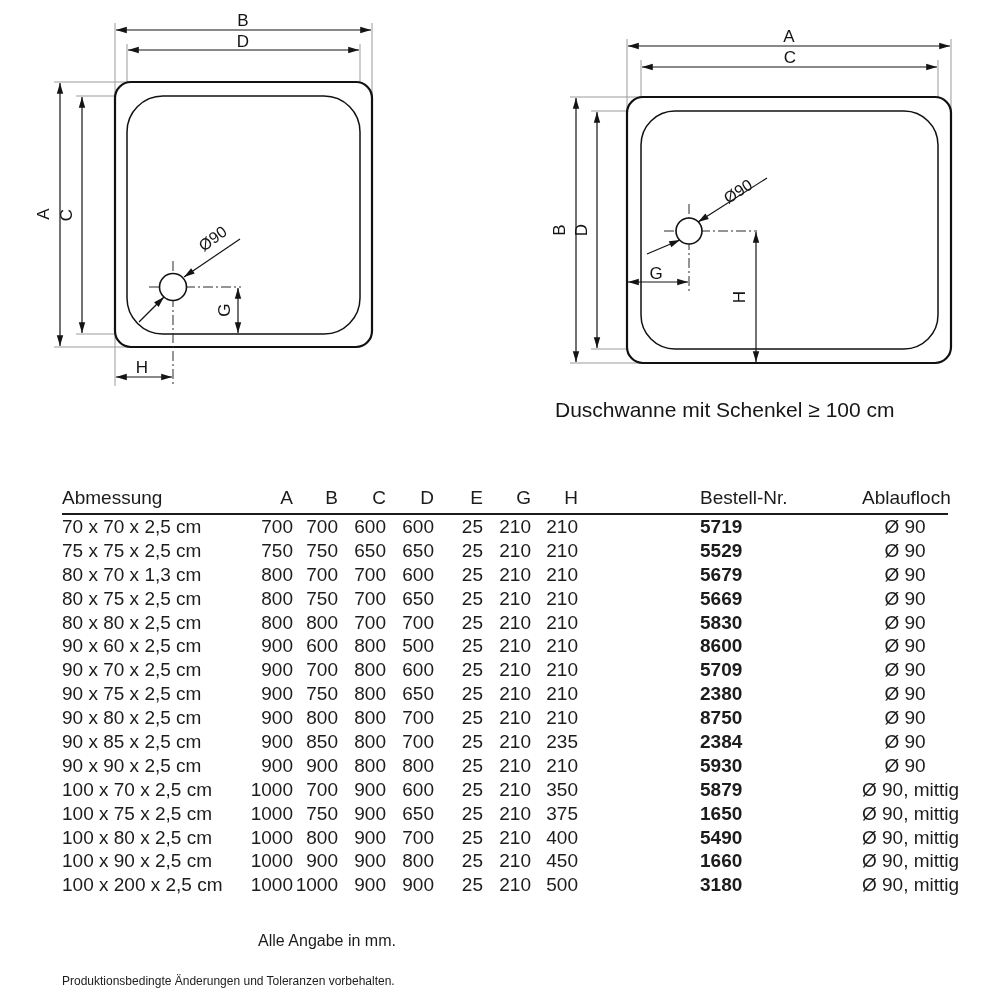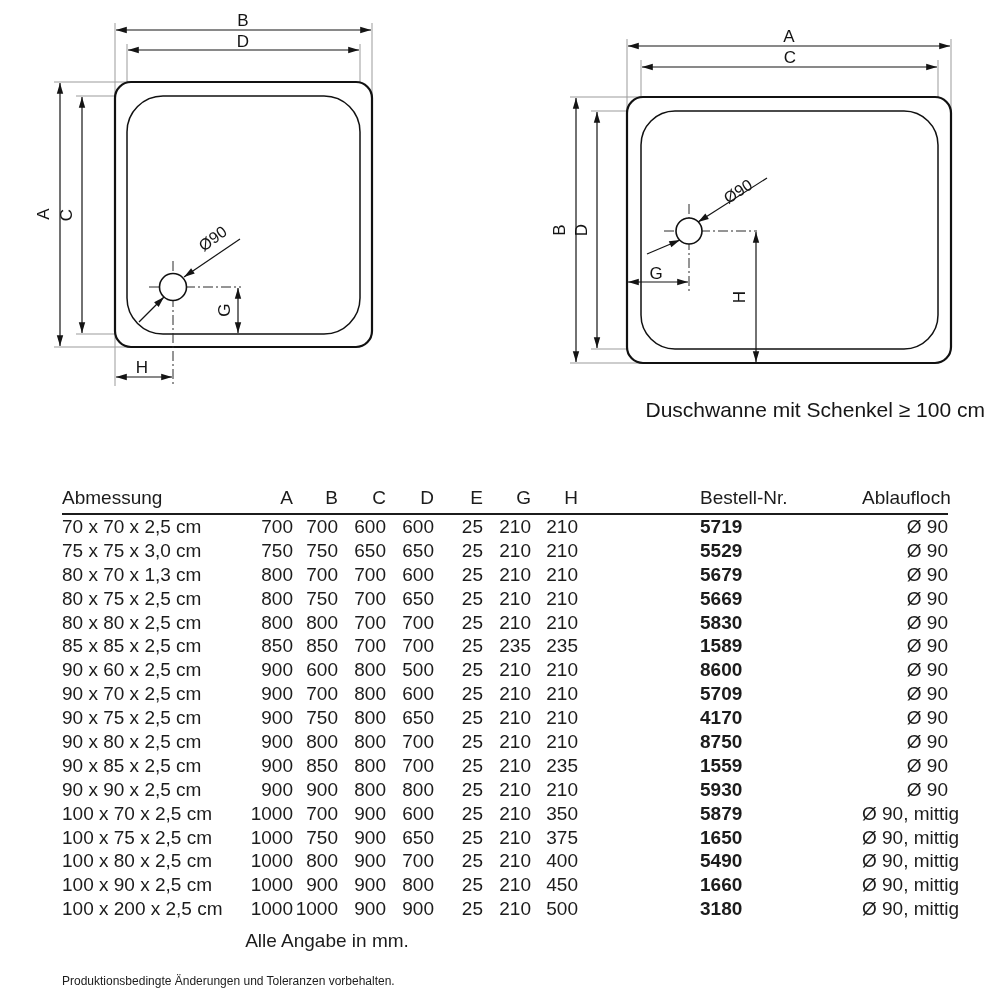--- a/index.html
+++ b/index.html
@@ -9,35 +9,35 @@
   #drawing{position:absolute;left:0;top:0;}
   svg text{font-family:"Liberation Sans",sans-serif;fill:#141414;}
   .dimtxt{font-size:17px;}
   .draintxt{font-size:16px;}
   .e{stroke:#9b9b9b;stroke-width:1;}
   .d{stroke:#141414;stroke-width:1.2;fill:none;}
   .cl{stroke:#2a2a2a;stroke-width:1;stroke-dasharray:10 3 2 3;fill:none;}
   .outer{fill:#ffffff;stroke:#111;stroke-width:2.2;}
   .inner{fill:none;stroke:#111;stroke-width:1.5;}
   .drain{fill:#fff;stroke:#111;stroke-width:1.6;}
-  .caption{position:absolute;left:555px;top:398px;width:430px;text-align:right;
+  .caption{position:absolute;left:555px;top:398px;width:430px;text-align:left;
            font-size:21px;color:#161616;}
   
   .spec-table{position:absolute;left:62px;top:483px;}
   .spec-table table{border-collapse:collapse;table-layout:fixed;width:886px;
                     font-size:19px;color:#1c1c1c;}
   .spec-table th{font-weight:400;height:30px;padding:0;vertical-align:middle;
                  border-bottom:2px solid #1c1c1c;white-space:nowrap;}
   .spec-table td{height:23.9px;padding:0;vertical-align:middle;white-space:nowrap;}
   .c-name{text-align:left;}
   .c-num{text-align:right;}
   .c-order{text-align:left;padding-left:122px !important;font-weight:bold;}
-  .c-drain{text-align:right;margin-left:10px;}
+  .c-drain{text-align:center;margin-left:10px;}
   .units-note{position:absolute;left:62px;top:931px;width:530px;text-align:center;
-              font-size:19px;line-height:20px;}
+              font-size:16px;line-height:20px;}
   .disclaimer{position:absolute;left:62px;top:971px;font-size:12px;line-height:20px;}
 </style>
 </head>
 <body>
 
 <div id="page">
 
   <svg id="drawing" width="1000" height="470" viewBox="0 0 1000 470">
     <defs>
       <marker id="arr" viewBox="0 0 12 8" refX="11.3" refY="4" markerWidth="12" markerHeight="8" orient="auto-start-reverse" markerUnits="userSpaceOnUse">
@@ -168,21 +168,21 @@
             <td class="c-num">700</td>
             <td class="c-num">600</td>
             <td class="c-num">600</td>
             <td class="c-num">25</td>
             <td class="c-num">210</td>
             <td class="c-num">210</td>
             <td class="c-order">5719</td>
             <td class="c-drain">Ø 90</td>
           </tr>
           <tr>
-            <td class="c-name">75 x 75 x 3,0 cm</td>
+            <td class="c-name">75 x 75 x 2,5 cm</td>
             <td class="c-num">750</td>
             <td class="c-num">750</td>
             <td class="c-num">650</td>
             <td class="c-num">650</td>
             <td class="c-num">25</td>
             <td class="c-num">210</td>
             <td class="c-num">210</td>
             <td class="c-order">5529</td>
             <td class="c-drain">Ø 90</td>
           </tr>
@@ -216,89 +216,77 @@
             <td class="c-num">800</td>
             <td class="c-num">700</td>
             <td class="c-num">700</td>
             <td class="c-num">25</td>
             <td class="c-num">210</td>
             <td class="c-num">210</td>
             <td class="c-order">5830</td>
             <td class="c-drain">Ø 90</td>
           </tr>
           <tr>
-            <td class="c-name">85 x 85 x 2,5 cm</td>
+            <td class="c-name">90 x 60 x 2,5 cm</td>
+            <td class="c-num">900</td>
+            <td class="c-num">600</td>
+            <td class="c-num">800</td>
+            <td class="c-num">500</td>
+            <td class="c-num">25</td>
+            <td class="c-num">210</td>
+            <td class="c-num">210</td>
+            <td class="c-order">8600</td>
+            <td class="c-drain">Ø 90</td>
+          </tr>
+          <tr>
+            <td class="c-name">90 x 70 x 2,5 cm</td>
+            <td class="c-num">900</td>
+            <td class="c-num">700</td>
+            <td class="c-num">800</td>
+            <td class="c-num">600</td>
+            <td class="c-num">25</td>
+            <td class="c-num">210</td>
+            <td class="c-num">210</td>
+            <td class="c-order">5709</td>
+            <td class="c-drain">Ø 90</td>
+          </tr>
+          <tr>
+            <td class="c-name">90 x 75 x 2,5 cm</td>
+            <td class="c-num">900</td>
+            <td class="c-num">750</td>
+            <td class="c-num">800</td>
+            <td class="c-num">650</td>
+            <td class="c-num">25</td>
+            <td class="c-num">210</td>
+            <td class="c-num">210</td>
+            <td class="c-order">2380</td>
+            <td class="c-drain">Ø 90</td>
+          </tr>
+          <tr>
+            <td class="c-name">90 x 80 x 2,5 cm</td>
+            <td class="c-num">900</td>
+            <td class="c-num">800</td>
+            <td class="c-num">800</td>
+            <td class="c-num">700</td>
+            <td class="c-num">25</td>
+            <td class="c-num">210</td>
+            <td class="c-num">210</td>
+            <td class="c-order">8750</td>
+            <td class="c-drain">Ø 90</td>
+          </tr>
+          <tr>
+            <td class="c-name">90 x 85 x 2,5 cm</td>
+            <td class="c-num">900</td>
             <td class="c-num">850</td>
-            <td class="c-num">850</td>
-            <td class="c-num">700</td>
-            <td class="c-num">700</td>
-            <td class="c-num">25</td>
+            <td class="c-num">800</td>
+            <td class="c-num">700</td>
+            <td class="c-num">25</td>
+            <td class="c-num">210</td>
             <td class="c-num">235</td>
-            <td class="c-num">235</td>
-            <td class="c-order">1589</td>
-            <td class="c-drain">Ø 90</td>
-          </tr>
-          <tr>
-            <td class="c-name">90 x 60 x 2,5 cm</td>
-            <td class="c-num">900</td>
-            <td class="c-num">600</td>
-            <td class="c-num">800</td>
-            <td class="c-num">500</td>
-            <td class="c-num">25</td>
-            <td class="c-num">210</td>
-            <td class="c-num">210</td>
-            <td class="c-order">8600</td>
-            <td class="c-drain">Ø 90</td>
-          </tr>
-          <tr>
-            <td class="c-name">90 x 70 x 2,5 cm</td>
-            <td class="c-num">900</td>
-            <td class="c-num">700</td>
-            <td class="c-num">800</td>
-            <td class="c-num">600</td>
-            <td class="c-num">25</td>
-            <td class="c-num">210</td>
-            <td class="c-num">210</td>
-            <td class="c-order">5709</td>
-            <td class="c-drain">Ø 90</td>
-          </tr>
-          <tr>
-            <td class="c-name">90 x 75 x 2,5 cm</td>
-            <td class="c-num">900</td>
-            <td class="c-num">750</td>
-            <td class="c-num">800</td>
-            <td class="c-num">650</td>
-            <td class="c-num">25</td>
-            <td class="c-num">210</td>
-            <td class="c-num">210</td>
-            <td class="c-order">4170</td>
-            <td class="c-drain">Ø 90</td>
-          </tr>
-          <tr>
-            <td class="c-name">90 x 80 x 2,5 cm</td>
-            <td class="c-num">900</td>
-            <td class="c-num">800</td>
-            <td class="c-num">800</td>
-            <td class="c-num">700</td>
-            <td class="c-num">25</td>
-            <td class="c-num">210</td>
-            <td class="c-num">210</td>
-            <td class="c-order">8750</td>
-            <td class="c-drain">Ø 90</td>
-          </tr>
-          <tr>
-            <td class="c-name">90 x 85 x 2,5 cm</td>
-            <td class="c-num">900</td>
-            <td class="c-num">850</td>
-            <td class="c-num">800</td>
-            <td class="c-num">700</td>
-            <td class="c-num">25</td>
-            <td class="c-num">210</td>
-            <td class="c-num">235</td>
-            <td class="c-order">1559</td>
+            <td class="c-order">2384</td>
             <td class="c-drain">Ø 90</td>
           </tr>
           <tr>
             <td class="c-name">90 x 90 x 2,5 cm</td>
             <td class="c-num">900</td>
             <td class="c-num">900</td>
             <td class="c-num">800</td>
             <td class="c-num">800</td>
             <td class="c-num">25</td>
             <td class="c-num">210</td>

